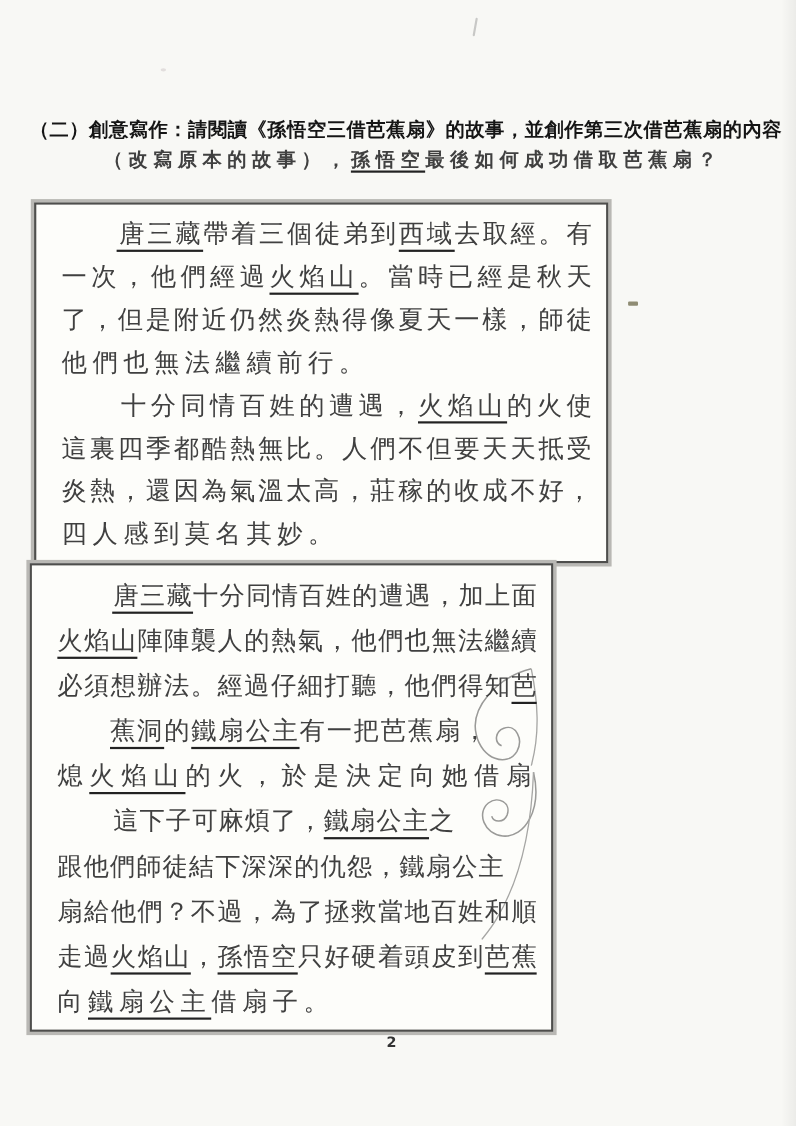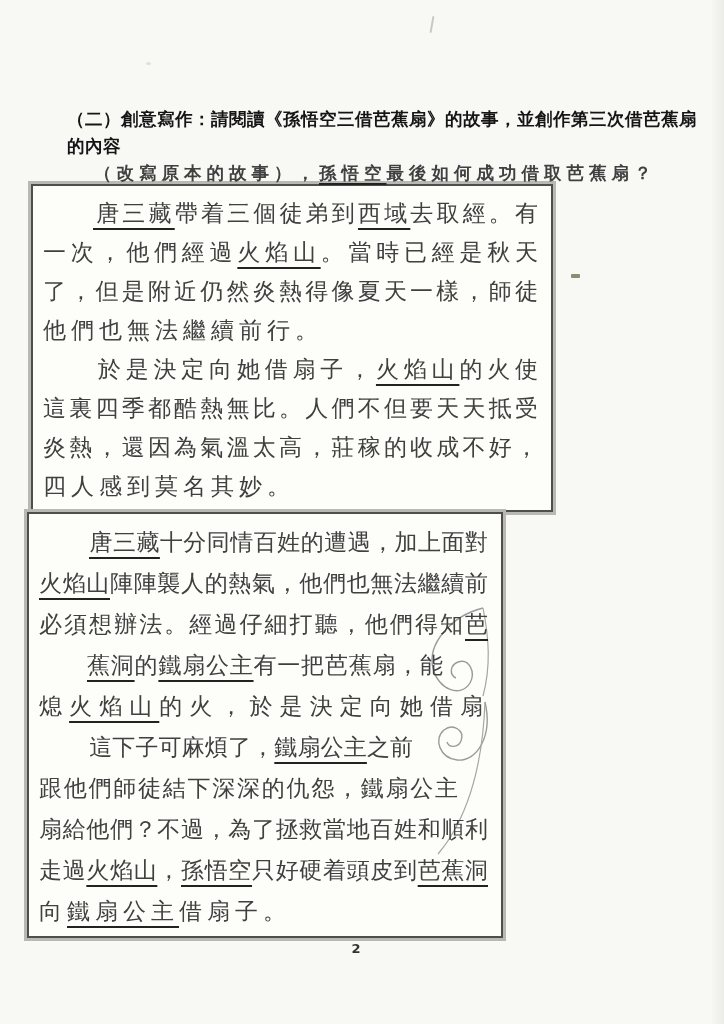--- a/index.html
+++ b/index.html
@@ -13,33 +13,33 @@
   
   .page::after{
     content:""; position:absolute; top:0; right:0; width:14px; height:100%;
     background:linear-gradient(to right, rgba(0,0,0,0), rgba(0,0,0,0.05));
     pointer-events:none;
   }
 
   
   .header { position:absolute; left:27px; top:106px; width:684px;
             font-weight:bold; color:#151515; }
-  .header .h-line1 { font-size:17.5px; letter-spacing:0.5px; line-height:27px;margin-left:40px; }
+  .header .h-line1 { font-size:17.5px; letter-spacing:0.5px; line-height:27px; }
   .header .bline {
     height:27px; line-height:27px; font-size:17.5px; letter-spacing:0.5px;
     text-align:left; text-align-last:left; padding-left:67px;
   }
   .header .u { text-underline-offset:4px; text-decoration-thickness:1.5px; }
 
   
   .story-box {
     position:absolute; background:#fdfdfa;
     border:2px solid #4e4e4c;
     box-shadow:0 0 0 3px #b9b8b4;
-    padding:8px 13px 4px 10px;
+    padding:8px 13px 4px 23px;
   }
   #box1 { left:31px;  top:184px; width:522px; }
   #box2 { left:27px;  top:512px; width:476px; }
 
   .bline {
     position:relative; z-index:2;
     font-size:23px; color:#404040;
     text-align:justify; text-align-last:justify;
     white-space:normal; overflow:hidden;
   }
@@ -85,21 +85,21 @@
     <div>
         <div class="bline end"><span>（改寫原本的故事），</span><span class="u">孫悟空</span><span>最後如何成功借取芭蕉扇？</span></div>
       </div>
   </div>
 
   <div class="story-box" id="box1">
       <div class="bline"><span class="indent"></span><span class="u">唐三藏</span><span>帶着三個徒弟到</span><span class="u">西域</span><span>去取經。有</span></div>
       <div class="bline"><span>一次，他們經過</span><span class="u">火焰山</span><span>。當時已經是秋天</span></div>
       <div class="bline"><span>了，但是附近仍然炎熱得像夏天一樣，師徒</span></div>
       <div class="bline end"><span>他們也無法繼續前行。</span></div>
-      <div class="bline"><span class="indent"></span><span>於是決定向她借扇子，</span><span class="u">火焰山</span><span>的火使</span></div>
+      <div class="bline"><span class="indent"></span><span>十分同情百姓的遭遇，</span><span class="u">火焰山</span><span>的火使</span></div>
       <div class="bline"><span>這裏四季都酷熱無比。人們不但要天天抵受</span></div>
       <div class="bline"><span>炎熱，還因為氣溫太高，莊稼的收成不好，</span></div>
       <div class="bline end"><span>四人感到莫名其妙。</span></div>
     </div>
 
   <div class="story-box" id="box2">
     <svg class="swirl" width="84" height="252" viewBox="0 0 84 252" fill="none">
 
       <path d="M70,4 C38,12 14,40 20,64 C25,86 48,94 57,79 C63,68 56,54 45,58 C37,61 36,71 43,74" stroke="#9a9a98" stroke-width="1.4"></path>
       <path d="M70,4 C76,34 78,62 70,92" stroke="#a6a6a4" stroke-width="1.2"></path>

